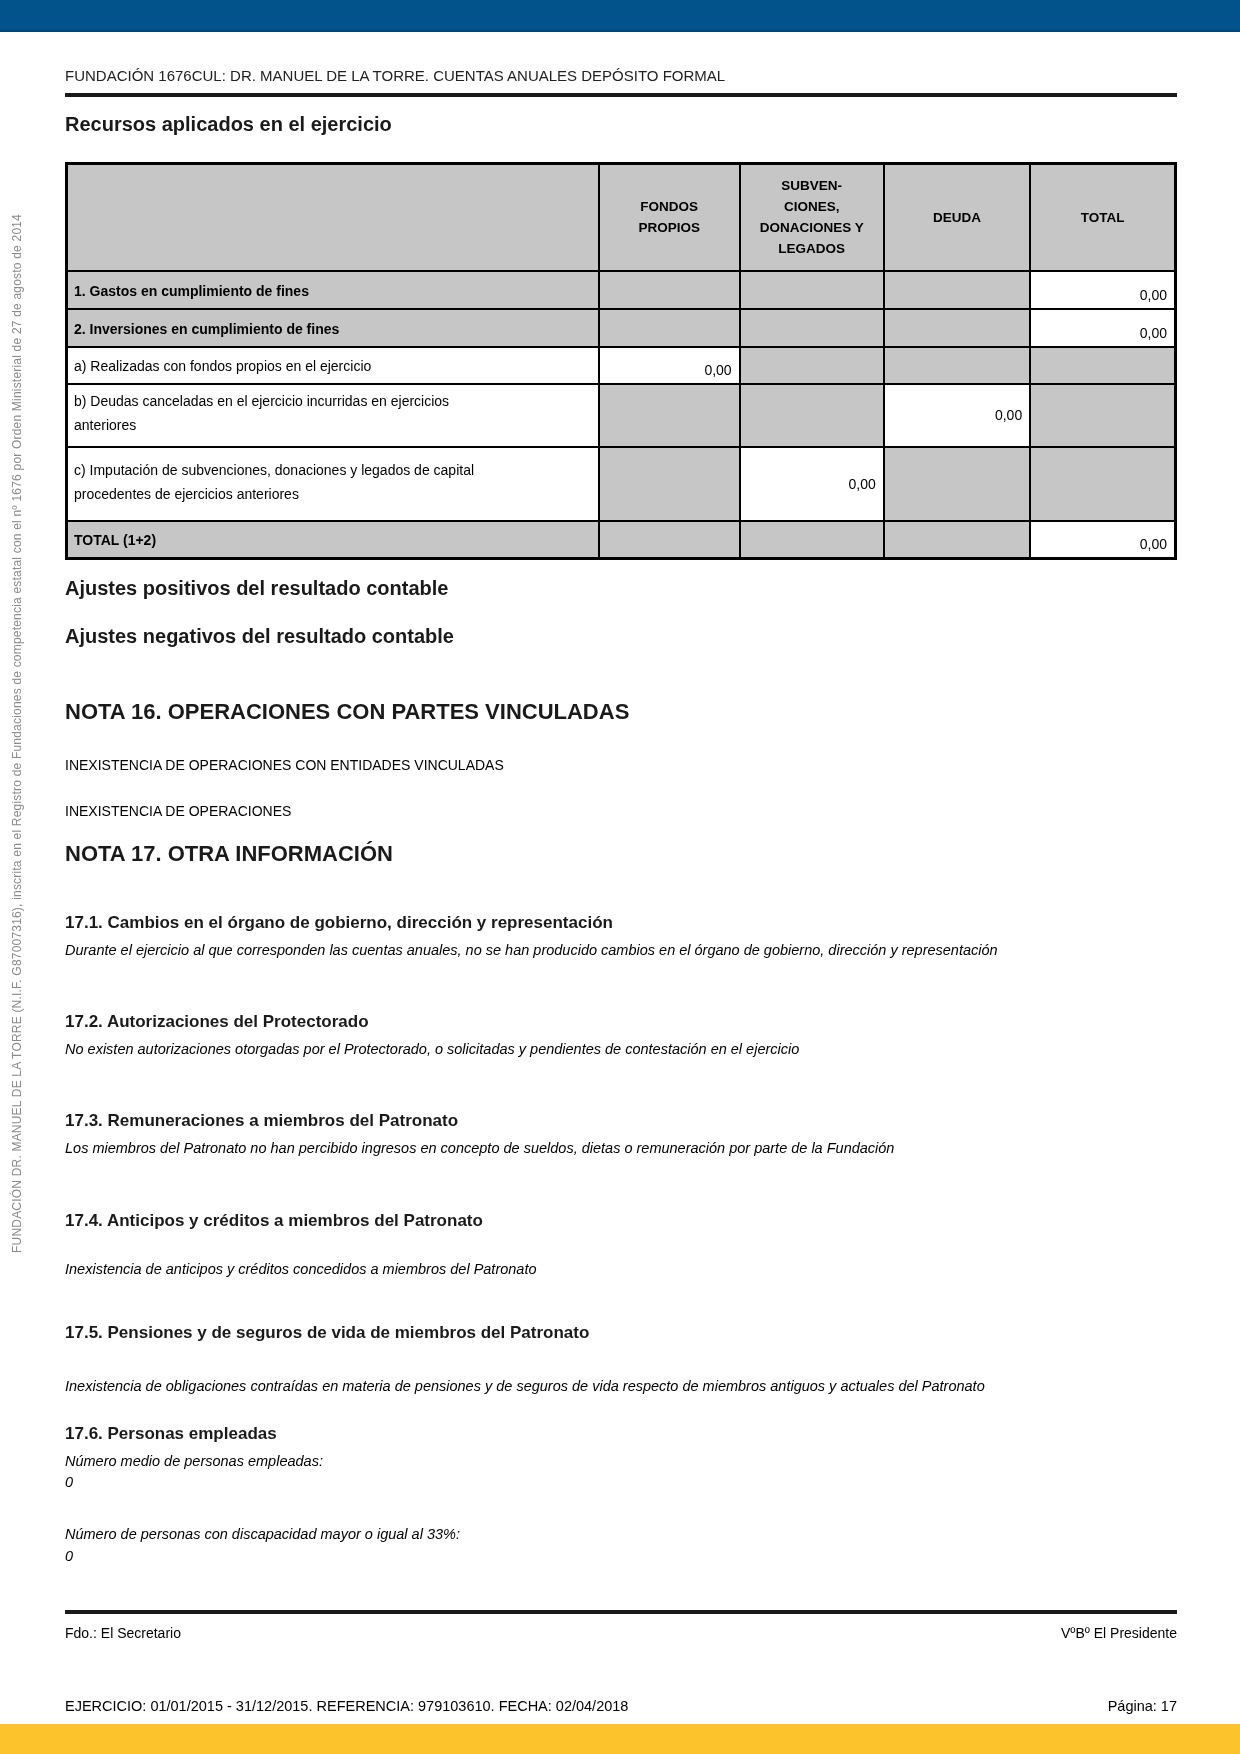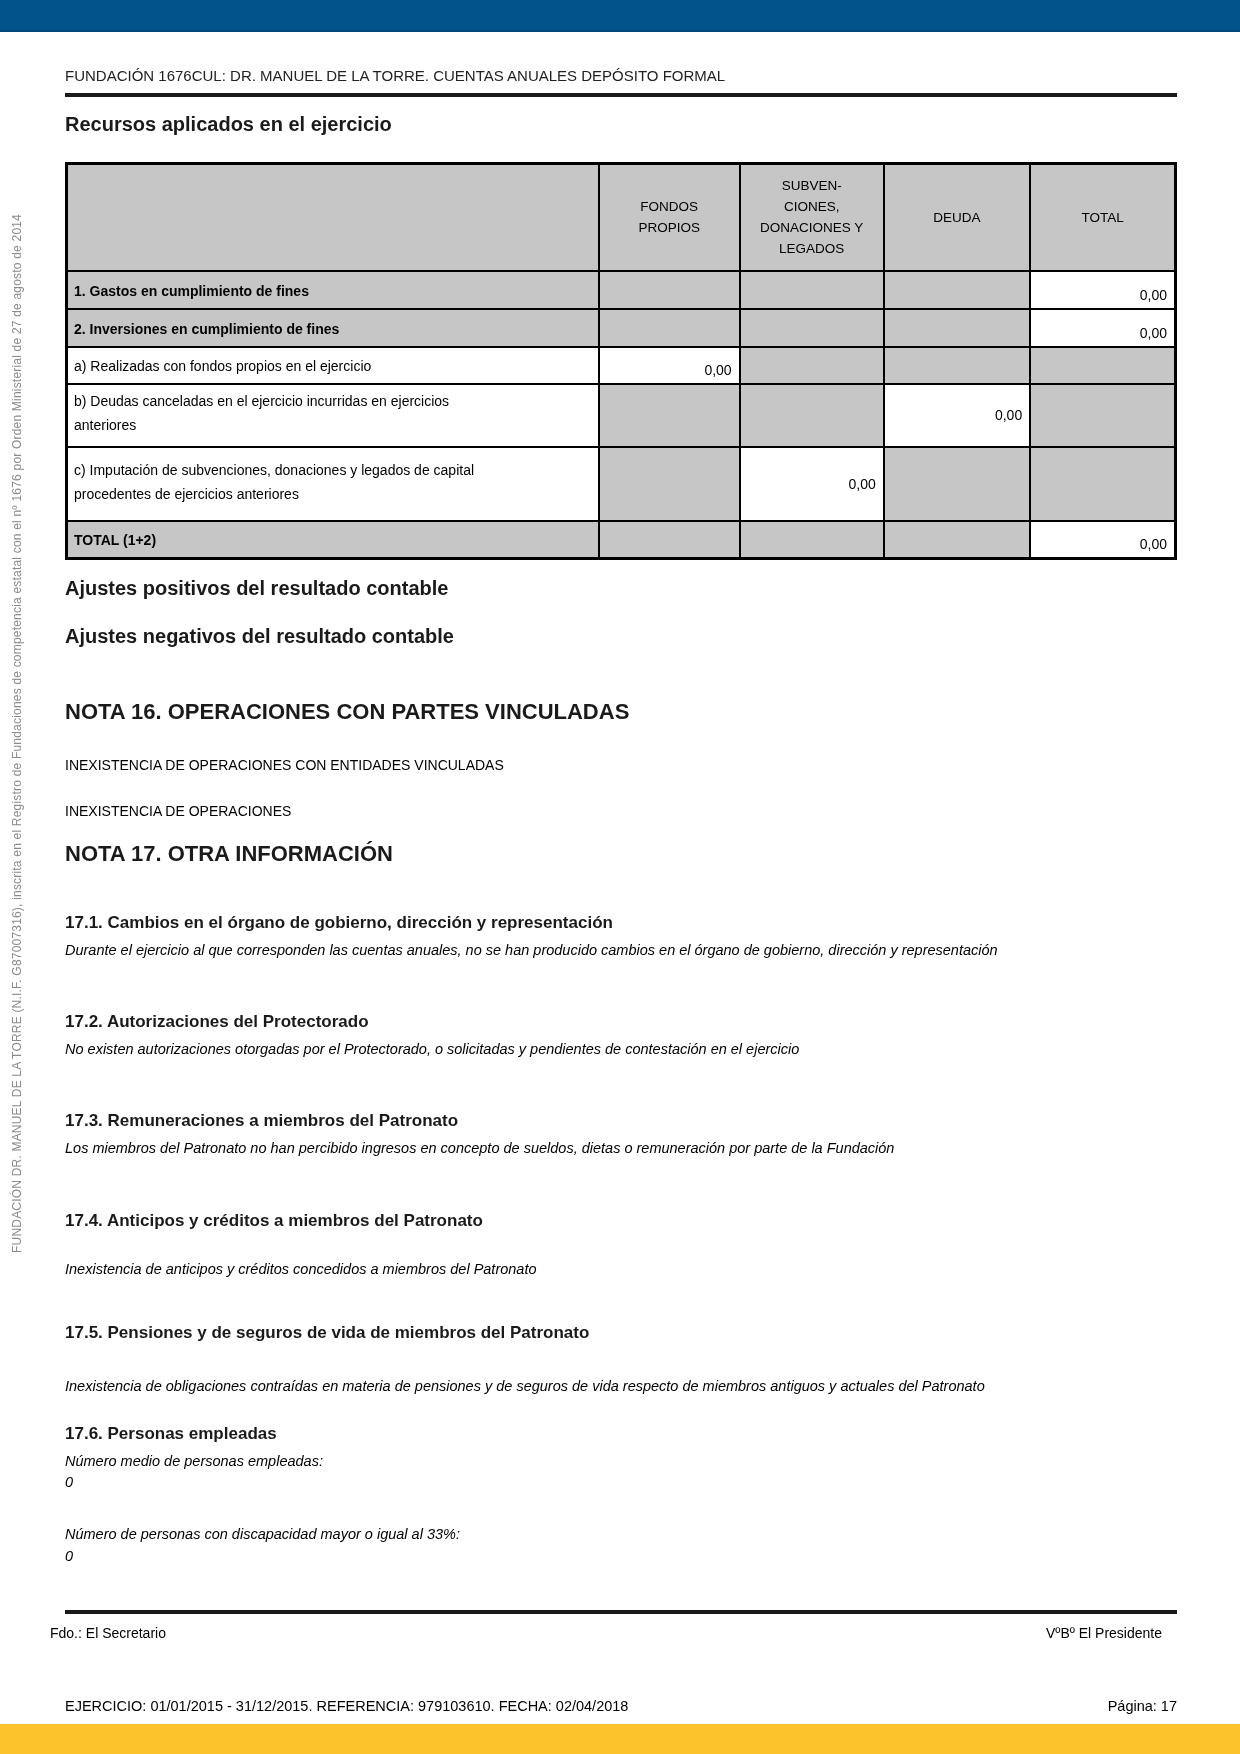--- a/index.html
+++ b/index.html
@@ -33,21 +33,21 @@
   table.res{
     margin-top:25px;width:100%;
     border-collapse:collapse;table-layout:fixed;
     border:3px solid #000;
     font-size:14px;
   }
   table.res th,table.res td{border:2px solid #000;overflow:hidden;}
   .shade{background:#c6c6c6;}
   table.res thead tr{height:107px;}
   table.res th{
-    font-weight:normal;font-size:13.5px;line-height:21px;
+    font-weight:bold;font-size:13.5px;line-height:21px;
     text-align:center;vertical-align:middle;white-space:pre-line;
   }
   tr.r38{height:38px;} tr.r37{height:37px;} tr.r63{height:63px;} tr.r62{height:74px;}
   td.lbl{text-align:left;padding:0 6px 5px 6px;vertical-align:bottom;white-space:pre-line;line-height:24px;}
   td.num{text-align:right;padding:0 7px 5px 0;vertical-align:bottom;}
   tr.tall td{vertical-align:middle;padding-bottom:0;}
   tr.tall td.lbl{padding-bottom:4px;}
   td.b,.bold{font-weight:bold;}
   
   .h-ajustes{margin:0;font-size:20px;line-height:24px;font-weight:bold;color:#1a1a1a;}
@@ -56,21 +56,21 @@
   .mt-n16{margin-top:50px;} .mt-n17{margin-top:20px;}
   .caps-line{margin:0;font-size:14px;line-height:18px;}
   .mt-c1{margin-top:30px;} .mt-c2{margin-top:28px;}
   .h-sub{margin:0;font-size:17px;line-height:22px;font-weight:bold;color:#1a1a1a;}
   .body-line{margin:0;font-size:14.5px;line-height:18px;font-style:italic;}
   .mt7{margin-top:7px;} .mt3{margin-top:3px;} .mt4{margin-top:4px;}
   .mt28{margin-top:28px;} .mt30{margin-top:44px;} .mt33{margin-top:33px;} .mt34{margin-top:34px;}
   .mt52{margin-top:52px;} .mt53{margin-top:53px;}
   
   .sig-divider{position:absolute;left:65px;width:1112px;top:1610px;border-top:4px solid #1a1a1a;}
-  .sig-row{position:absolute;left:50px;width:1112px;top:1624px;font-size:14px;line-height:18px;display:flex;justify-content:space-between;}
+  .sig-row{position:absolute;left:65px;width:1112px;top:1624px;font-size:14px;line-height:18px;display:flex;justify-content:space-between;}
   .footer-row{position:absolute;left:65px;width:1112px;top:1697px;font-size:14.5px;line-height:18px;display:flex;justify-content:space-between;}
 </style>
 </head>
 <body>
 
 <div class="page">
 
   <div class="top-bar"></div>
 
   <div class="side-note">FUNDACIÓN DR. MANUEL DE LA TORRE (N.I.F. G87007316), inscrita en el Registro de Fundaciones de competencia estatal con el nº 1676 por Orden Ministerial de 27 de agosto de 2014</div>

